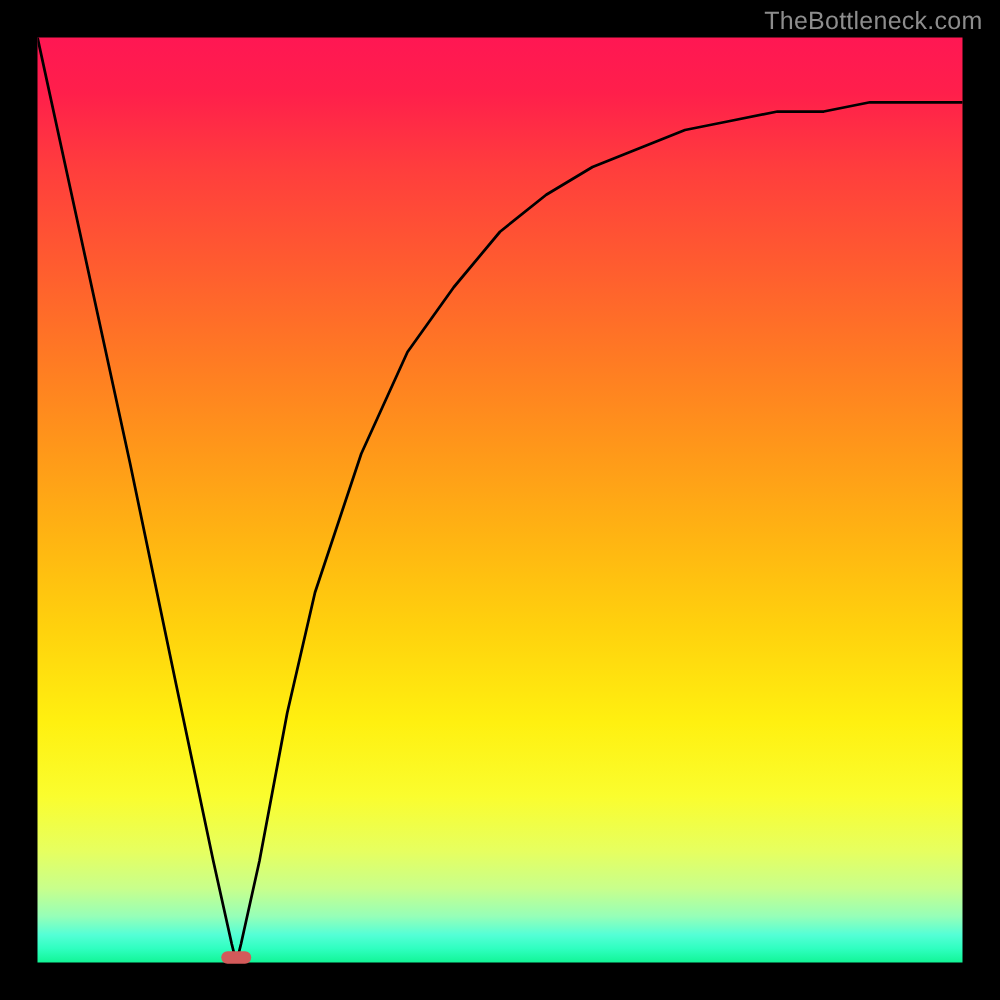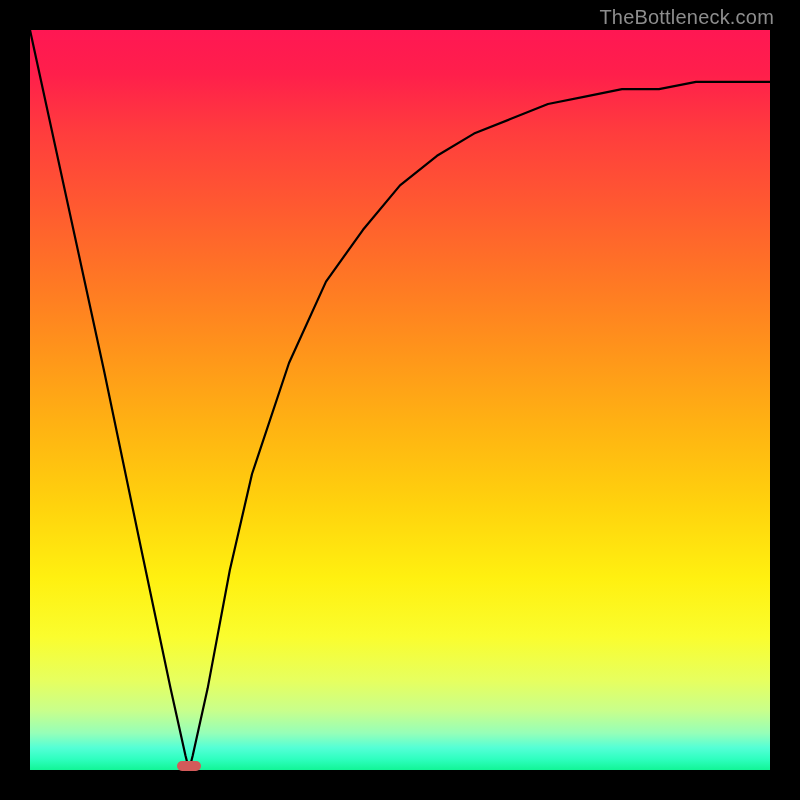--- a/index.html
+++ b/index.html
@@ -60,21 +60,21 @@
   .marker {
     position: absolute;
     background: #d35a5a;
     border-radius: 999px;
     width: 24px;
     height: 10px;
   }
   .watermark {
     position: absolute;
     top: 6px;
-    right: 26px;
+    right: 14px;
     color: #8d8d8d;
     font-size: 20px;
     letter-spacing: 0.2px;
     font-weight: 500;
   }
 </style>
 </head>
 <body>
 
 <div class="frame">

